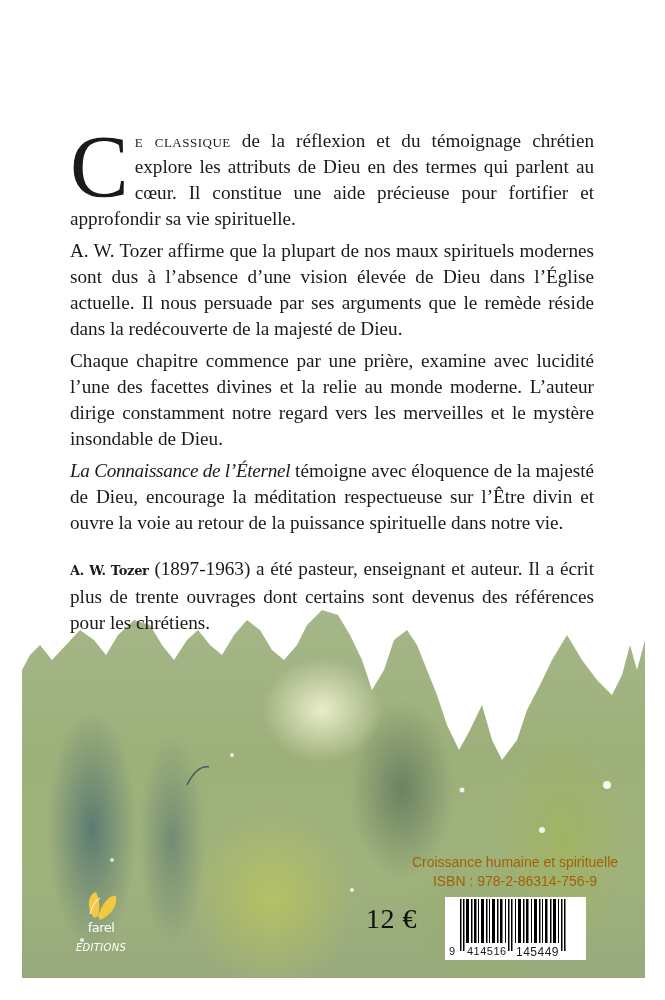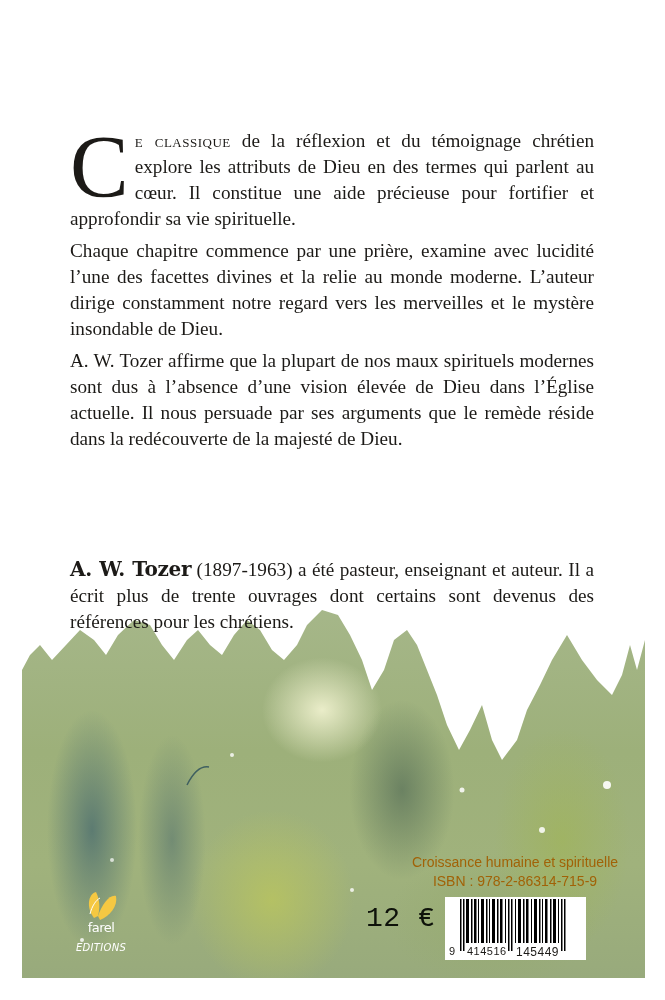--- a/index.html
+++ b/index.html
@@ -25,32 +25,32 @@
       font-size: 19.2px; line-height: 26px; text-align: justify;
     }
     .para { margin: 0 0 6px 0; }
     .dropcap {
       float: left; font-size: 88px; line-height: 66px; height: 66px;
       margin: 6px 6px 0 0; padding: 0; font-weight: normal;
     }
     .smallcaps { font-variant: small-caps; letter-spacing: 0.5px; }
     .ital { font-style: italic; letter-spacing: -0.3px; }
     .bio { position: absolute; left: 70px; top: 556px; width: 524px; font-size: 19.2px; line-height: 26px; text-align: justify; }
-    .bio b { font-family: "DejaVu Serif", serif; font-weight: bold; font-size: 20px; letter-spacing: -0.3px; }
+    .bio b { font-family: "DejaVu Serif", serif; font-weight: bold; font-size: 13px; letter-spacing: -0.3px; }
     .series {
       position: absolute; left: 405px; top: 853px; width: 220px; text-align: center;
       font-family: "Liberation Sans", sans-serif; font-size: 14px; line-height: 19px; color: #a16207;
     }
     .barcode-box {
       position: absolute; left: 445px; top: 897px; width: 141px; height: 63px; background: #ffffff;
     }
     .barcode-svg { position: absolute; left: 0; top: 0; }
     .price {
       position: absolute; left: 366px; top: 903px;
-      font-family: Liberation Mono, monospace; font-size: 28px; color: #0e120a; letter-spacing: 0.5px;
+      font-family: Liberation Serif, serif; font-size: 28px; color: #0e120a; letter-spacing: 0.5px;
     }
     .logo { position: absolute; left: 76px; top: 886px; width: 50px; height: 75px; }
     .logo-text {
       position: absolute; left: 76px; top: 918px; width: 50px; text-align: center;
       font-family: "DejaVu Sans", sans-serif; color: #ffffff; font-size: 13px; line-height: 20px; letter-spacing: -0.5px;
     }
     .logo-sub {
       position: absolute; left: 76px; top: 942px; width: 50px; text-align: center;
       font-family: "DejaVu Sans", sans-serif; font-style: italic; color: #ffffff; font-size: 10px; letter-spacing: 0.3px;
     }
@@ -69,31 +69,34 @@
     <circle cx="90" cy="260" r="2" fill="#fff" opacity="0.7"></circle>
     <circle cx="60" cy="340" r="2" fill="#fff" opacity="0.8"></circle>
     <path d="M165,185 q10,-20 22,-18" stroke="#3f5f60" stroke-width="1.5" fill="none"></path>
   </svg>
 </div>
 
 <div class="text-block">
   <p class="para">
     <span class="dropcap">C</span><span class="smallcaps">e classique</span><span> de la réflexion et du témoignage chrétien explore les attributs de Dieu en des termes qui parlent au cœur. Il constitue une aide précieuse pour fortifier et approfondir sa vie spirituelle.</span>
   </p>
+  <p class="para">A. W. Tozer affirme que la plupart de nos maux spirituels modernes sont dus à l’absence d’une vision élevée de Dieu dans l’Église actuelle. Il nous persuade par ses arguments que le remède réside dans la redécouverte de la majesté de Dieu.</p>
   <p class="para">Chaque chapitre commence par une prière, examine avec lucidité l’une des facettes divines et la relie au monde moderne. L’auteur dirige constamment notre regard vers les merveilles et le mystère insondable de Dieu.</p>
-  <p class="para">A. W. Tozer affirme que la plupart de nos maux spirituels modernes sont dus à l’absence d’une vision élevée de Dieu dans l’Église actuelle. Il nous persuade par ses arguments que le remède réside dans la redécouverte de la majesté de Dieu.</p>
+  <p class="para">
+    <span class="ital">La Connaissance de l’Éternel</span><span> témoigne avec éloquence de la majesté de Dieu, encourage la méditation respectueuse sur l’Être divin et ouvre la voie au retour de la puissance spirituelle dans notre vie.</span>
+  </p>
 </div>
 
 <div class="bio">
   <b>A. W. Tozer</b><span> (1897-1963) a été pasteur, enseignant et auteur. Il a écrit plus de trente ouvrages dont certains sont devenus des références pour les chrétiens.</span>
 </div>
 
 <div class="series">
   <div>Croissance humaine et spirituelle</div>
-  <div>ISBN : 978-2-86314-715-9</div>
+  <div>ISBN : 978-2-86314-756-9</div>
 </div>
 
 <div class="barcode-box">
   <svg class="barcode-svg" width="141" height="63" viewBox="0 0 141 63">
     <g fill="#000">
       <rect x="15" y="2" width="1.5" height="52"></rect>
         <rect x="18" y="2" width="1.5" height="52"></rect>
       <rect x="21" y="2" width="3" height="44"></rect>
         <rect x="26" y="2" width="1.5" height="44"></rect>
       <rect x="29" y="2" width="2.5" height="44"></rect>

